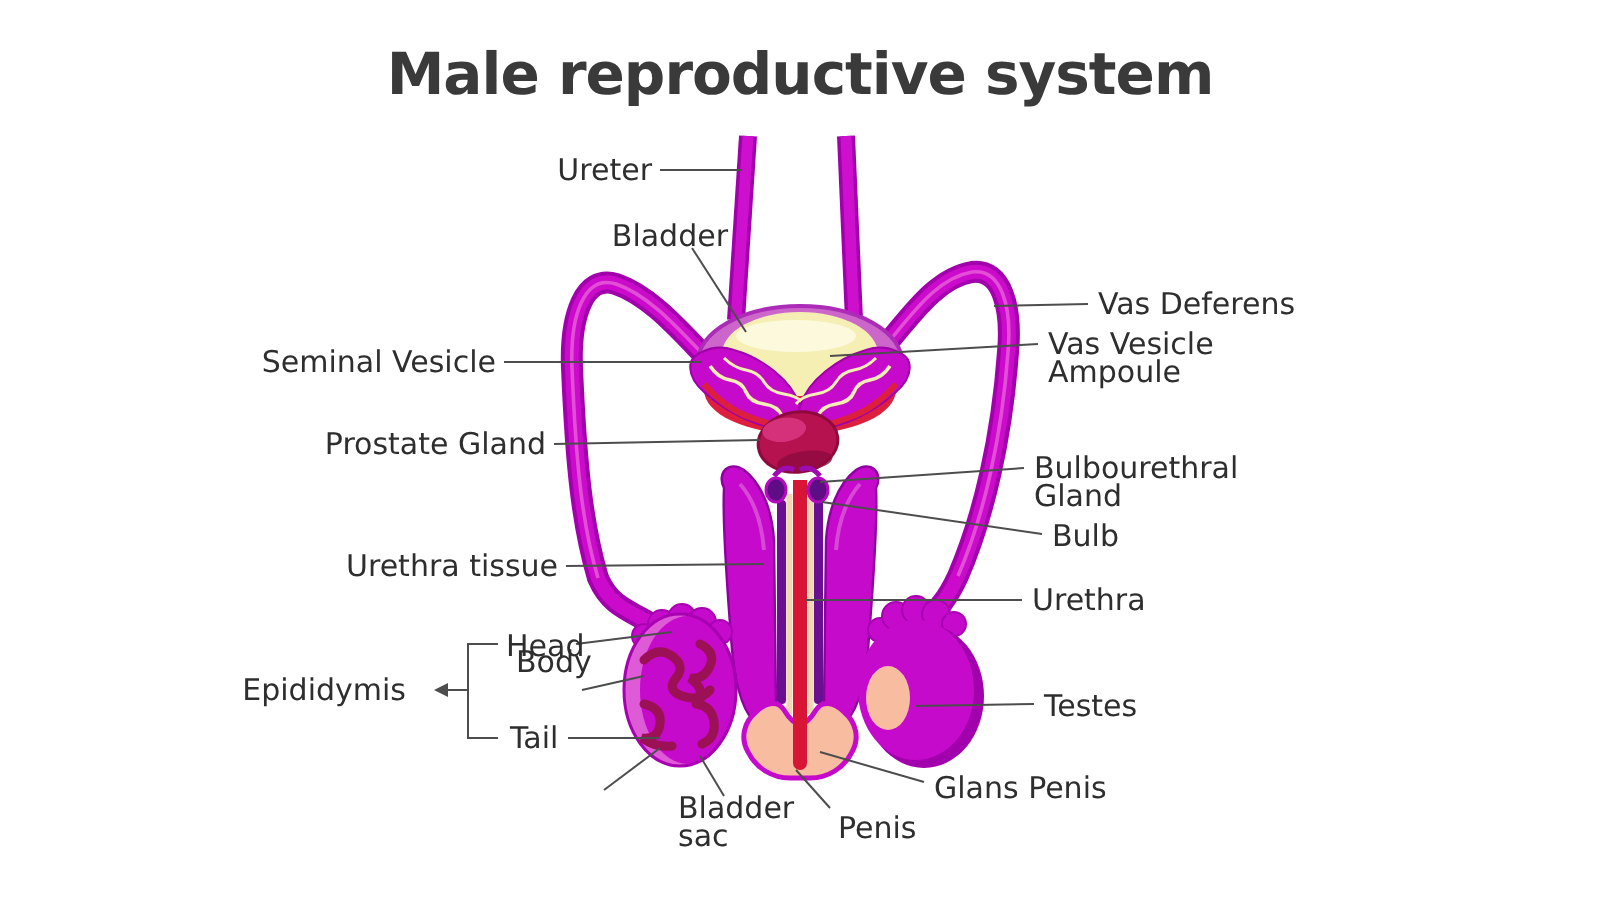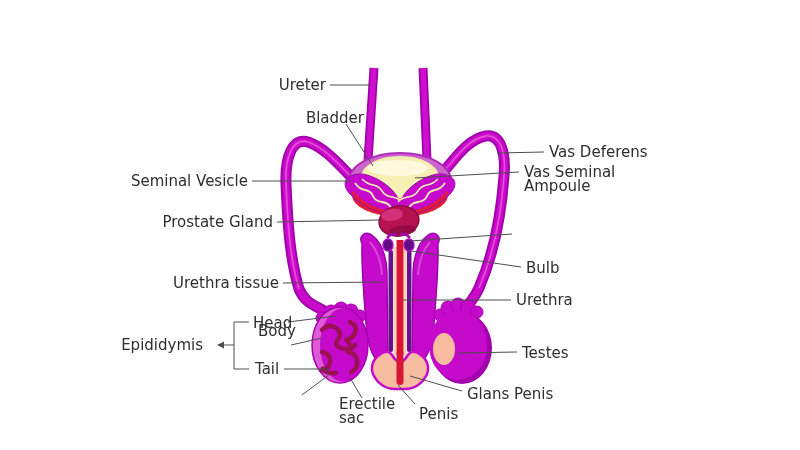--- a/index.html
+++ b/index.html
@@ -31,20 +31,21 @@
   .crim{fill:var(--crimson,#DD1F3D);}
   .peach{fill:var(--peach,#F8BCA0);}
   .purp{fill:var(--purple_dark,#5F0D84);}
   .leader{stroke:var(--leader_line,#4D4D4D);stroke-width:1;fill:none;}
 </style>
 </head>
 <body>
 
 <div class="stage">
 
+  <div class="title">Male reproductive system</div>
 
   <svg class="art" width="800" height="450" viewBox="0 0 800 450">
 
     <g>
       <path d="M 374 68 L 368 160" stroke="#A100AC" stroke-width="9" fill="none"></path>
       <path d="M 374 68 L 368 160" stroke="#CE10CE" stroke-width="5.5" fill="none"></path>
     </g>
     <g>
       <path d="M 423 68 L 427 160" stroke="#A100AC" stroke-width="9" fill="none"></path>
       <path d="M 423 68 L 427 160" stroke="#CE10CE" stroke-width="5.5" fill="none"></path>
@@ -168,22 +169,23 @@
 
   <div class="lbl r" style="right:474px;top:78px">Ureter</div>
   <div class="lbl r" style="right:436px;top:111px">Bladder</div>
   <div class="lbl r" style="right:552px;top:174px">Seminal Vesicle</div>
   <div class="lbl r" style="right:527px;top:215px">Prostate Gland</div>
   <div class="lbl r" style="right:521px;top:276px">Urethra tissue</div>
   <div class="lbl r" style="right:597px;top:338px">Epididymis</div>
   <div class="lbl" style="left:253px;top:316px">Head</div>
   <div class="lbl" style="left:258px;top:324px">Body</div>
   <div class="lbl" style="left:255px;top:362px">Tail</div>
-  <div class="lbl wrap" style="left:339px;top:397px;width:48px">Erectile sac</div>
+  <div class="lbl wrap" style="left:339px;top:397px;width:48px">Bladder sac</div>
   <div class="lbl" style="left:419px;top:407px">Penis</div>
   <div class="lbl" style="left:549px;top:145px">Vas Deferens</div>
-  <div class="lbl wrap" style="left:524px;top:165px;width:95px">Vas Seminal Ampoule</div>
+  <div class="lbl wrap" style="left:524px;top:165px;width:95px">Vas Vesicle Ampoule</div>
+  <div class="lbl wrap" style="left:517px;top:227px;width:100px">Bulbourethral Gland</div>
   <div class="lbl" style="left:526px;top:261px">Bulb</div>
   <div class="lbl" style="left:516px;top:293px">Urethra</div>
   <div class="lbl" style="left:522px;top:346px">Testes</div>
   <div class="lbl" style="left:467px;top:387px">Glans Penis</div>
 
 </div>
 
 </body></html>

